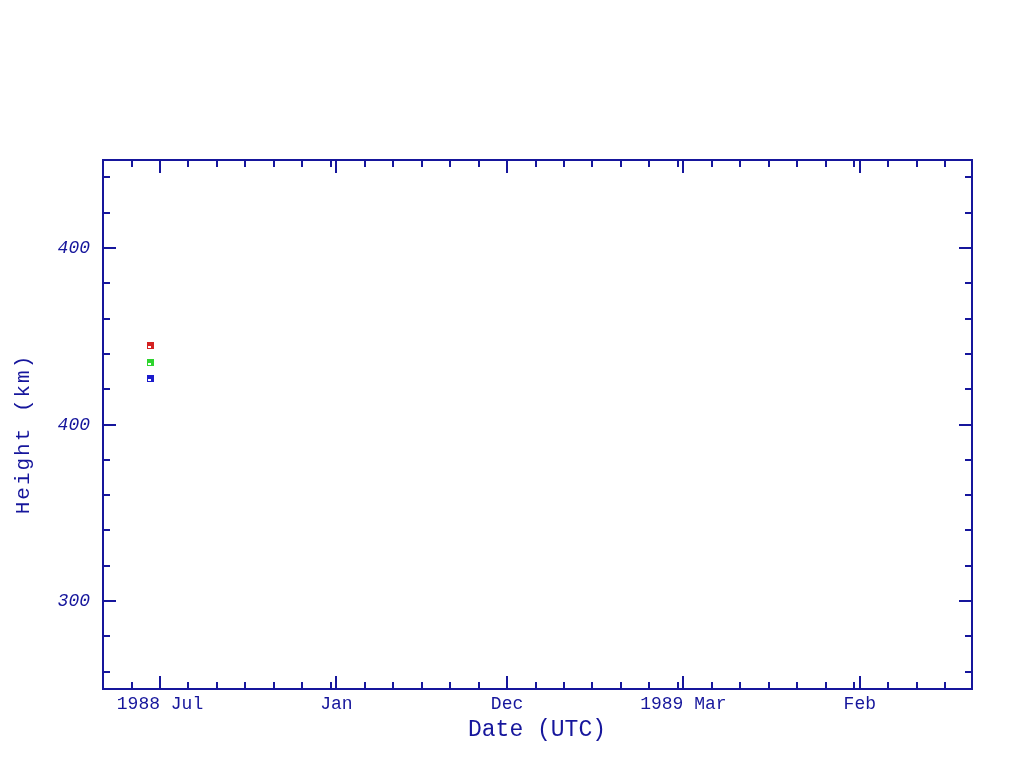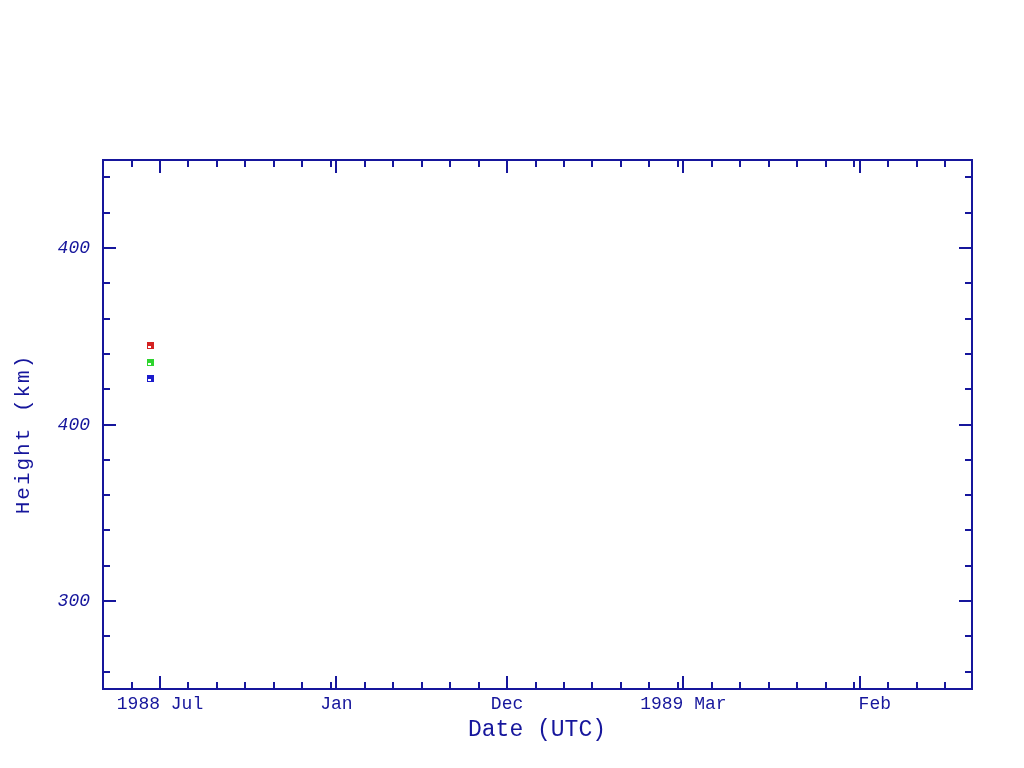--- a/index.html
+++ b/index.html
@@ -139,21 +139,21 @@
       <div class="tick" style="top: 15.359px; left: 0px; height: 2px; width: 6px;"></div>
       <div class="tick" style="top: 15.359px; right: 0px; height: 2px; width: 6px;"></div>
     </div>
 
   <div class="y-axis-label">Height (km)</div>
   <div class="x-axis-label">Date (UTC)</div>
 <div class="x-tick-label" style="left: 160.029px;">1988 Jul</div>
     <div class="x-tick-label" style="left: 336.391px;">Jan</div>
     <div class="x-tick-label" style="left: 507.063px;">Dec</div>
     <div class="x-tick-label" style="left: 683.425px;">1989 Mar</div>
-    <div class="x-tick-label" style="left: 859.787px; margin-left: 15px;">Feb</div>
+    <div class="x-tick-label" style="left: 859.787px;">Feb</div>
     <div class="y-tick-label" style="top: 590.029px;">300</div>
     <div class="y-tick-label" style="top: 413.5px;">400</div>
     <div class="y-tick-label" style="top: 236.971px;">400</div>
     <div class="marker" style="left: 147.426px; top: 341.562px; background: rgb(212, 34, 34);">
       <div class="notch"></div>
     </div>
     <div class="marker" style="left: 147.426px; top: 359.215px; background: rgb(46, 212, 46);">
       <div class="notch"></div>
     </div>
     <div class="marker" style="left: 147.426px; top: 375.102px; background: rgb(28, 28, 204);">

